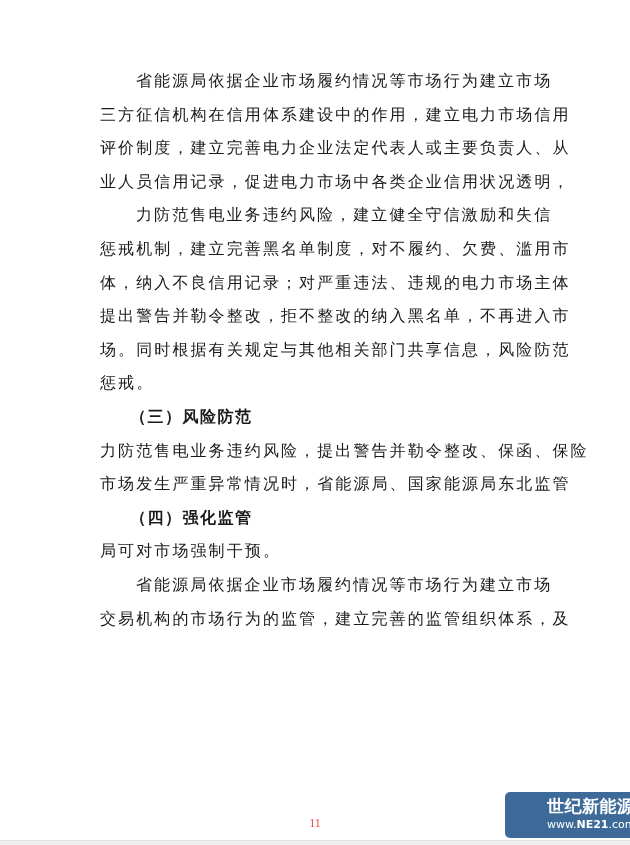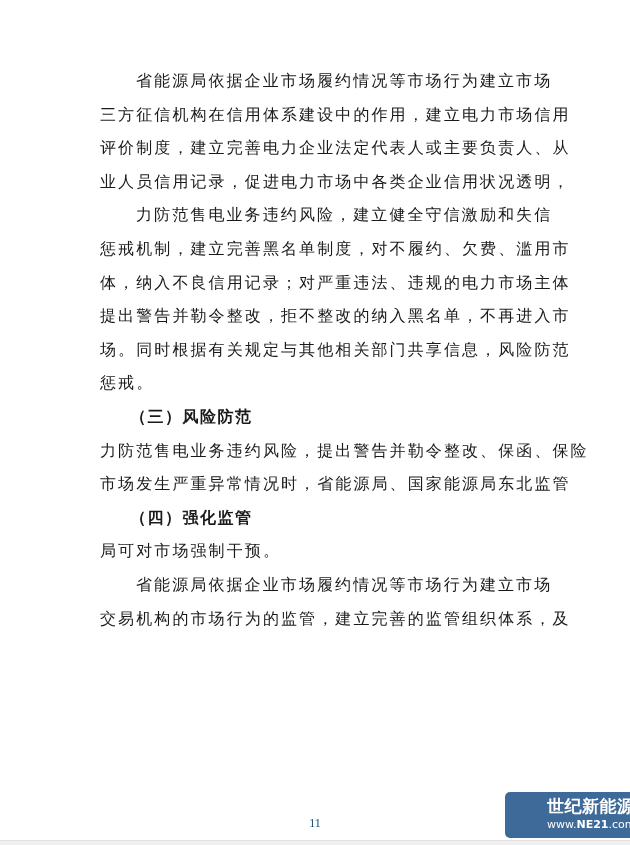--- a/index.html
+++ b/index.html
@@ -14,21 +14,21 @@
     .body-text { position: absolute; left: 100px; top: 64px; width: 440px; }
     .line {
       height: 33.6px; line-height: 33.6px;
       font-size: 16px; letter-spacing: 2.1px;
       white-space: nowrap; overflow: visible;
     }
     .indent { padding-left: 36px; }
     .heading { font-weight: bold; padding-left: 30px; letter-spacing: 1.5px; }
     .page-number {
       position: absolute; left: 0; width: 630px; top: 816px;
-      text-align: center; font-size: 12px; font-family: "Liberation Serif", serif; color: #0c4a6e;
+      text-align: center; font-size: 12px; font-family: "Liberation Serif", serif; color: #ef4444;
     }
     .watermark {
       position: absolute; left: 505px; top: 792px; width: 120px; height: 46px;
       background: #3d6a98; border-radius: 5px;
       color: #fff; 
       font-family: "DejaVu Sans", "Liberation Sans", sans-serif;
       padding-left: 42px;
     }
     .wm-title { font-size: 17px; font-weight: bold; line-height: 22px; padding-top: 3px; letter-spacing: 0.5px; }
     .wm-url { font-size: 11px; line-height: 16px; }

